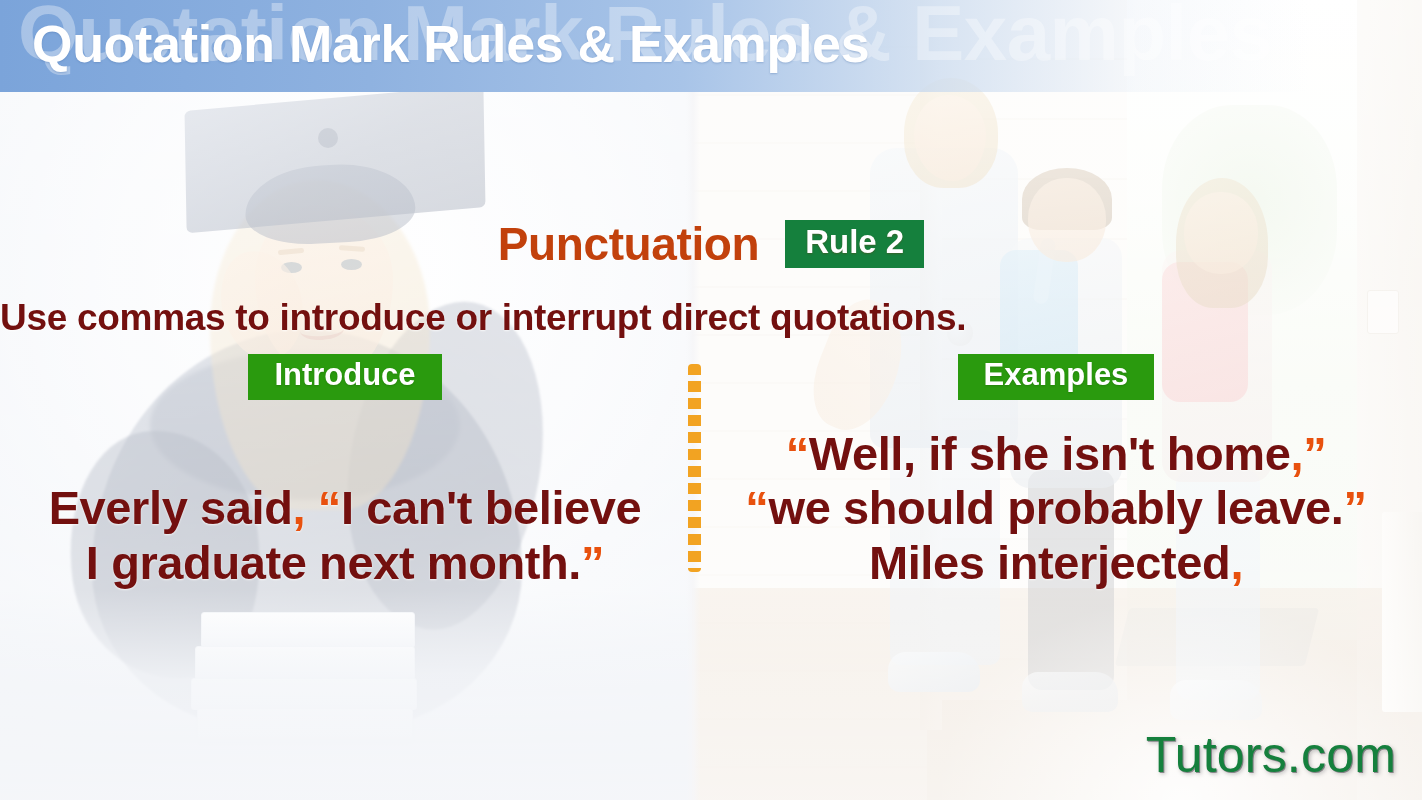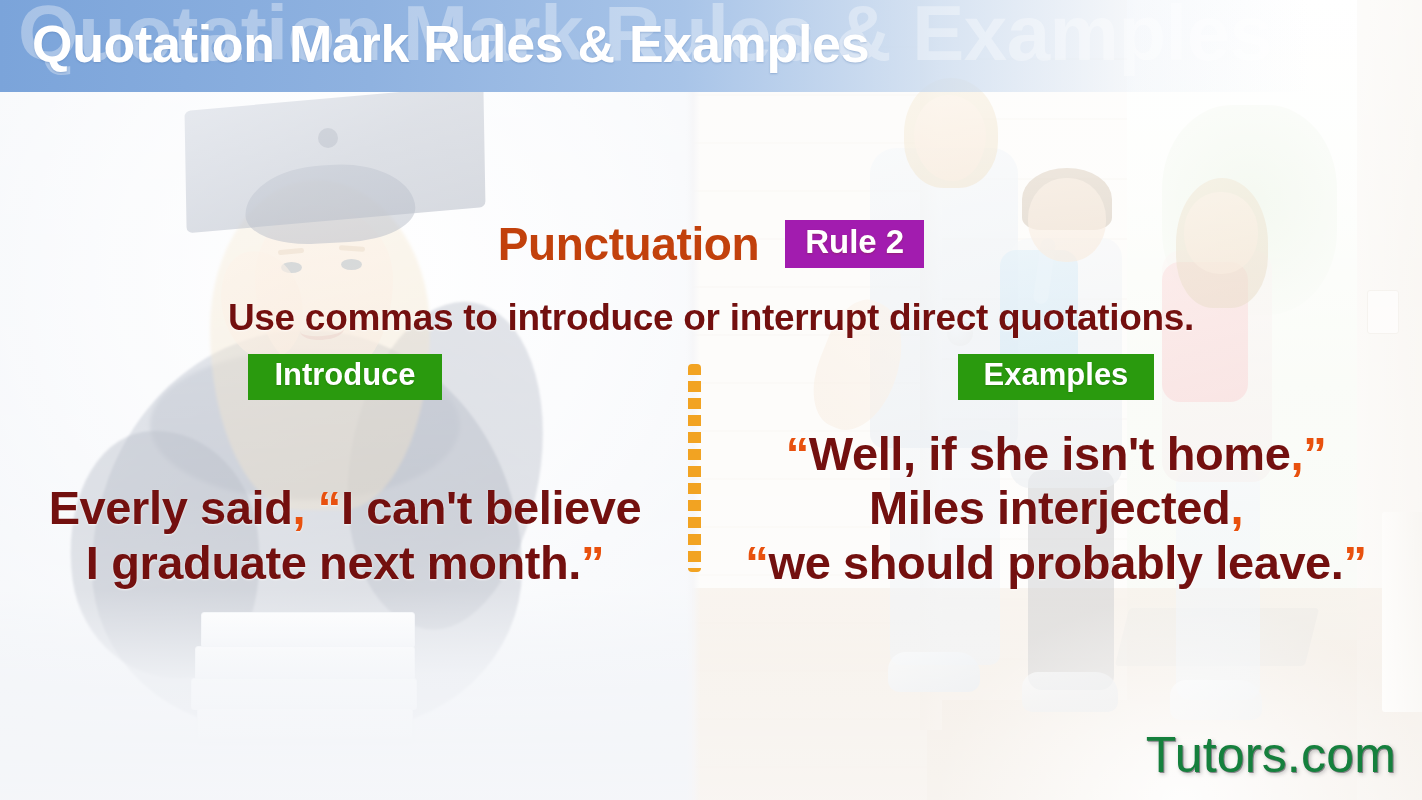--- a/index.html
+++ b/index.html
@@ -137,25 +137,25 @@
     font-size:52px;font-weight:bold;color:#ffffff;white-space:nowrap;letter-spacing:-.3px;
     text-shadow:0 1px 2px rgba(70,110,165,.35);}
 
   
   .content{position:absolute;left:0;top:92px;width:1422px;height:708px;}
 
   .punct-row{position:absolute;left:0;top:125px;width:1422px;display:flex;
     justify-content:center;align-items:center;gap:26px;}
   .punct-word{font-size:46px;font-weight:bold;color:#c2410c;letter-spacing:-.4px;
     text-shadow:0 1px 2px rgba(255,255,255,.55);}
-  .rule-badge{background:#a21caf;color:#ffffff;font-size:33px;font-weight:bold;
+  .rule-badge{background:#15803d;color:#ffffff;font-size:33px;font-weight:bold;
     padding:5px 20px 8px 20px;line-height:1.05;
     text-shadow:0 1px 2px rgba(120,40,10,.35);}
 
-  .rule-line{position:absolute;left:0;top:205px;width:1422px;text-align:center;
+  .rule-line{position:absolute;left:0;top:205px;width:1422px;text-align:left;
     font-size:37px;font-weight:bold;color:#73100f;letter-spacing:-.3px;
     text-shadow:0 1px 2px rgba(255,255,255,.75);}
 
   .divider{position:absolute;left:688px;top:272px;width:13px;height:208px;
     background-image:linear-gradient(#f2a322 62%, rgba(0,0,0,0) 0%);
     background-size:13px 17px;background-repeat:repeat-y;border-radius:4px;}
 
   .cols{position:absolute;left:0;top:262px;width:1422px;display:flex;}
   .col{width:690px;display:flex;flex-direction:column;align-items:center;justify-content:space-between;}
   .col.right{width:732px;}
@@ -265,21 +265,21 @@
         <div class="cat-badge">Introduce</div>
         <div class="example">
             <div><span>Everly said</span><span class="pm">,</span><span> </span><span class="pm">“</span><span>I can't believe</span></div>
             <div><span>I graduate next month.</span><span class="pm">”</span></div>
           </div>
       </div>
       <div class="col right">
         <div class="cat-badge">Examples</div>
         <div class="example">
             <div><span class="pm">“</span><span>Well, if she isn't home</span><span class="pm">,</span><span class="pm">”</span></div>
+            <div><span class="pm">“</span><span>we should probably leave.</span><span class="pm">”</span></div>
             <div><span>Miles interjected</span><span class="pm">,</span></div>
-            <div><span class="pm">“</span><span>we should probably leave.</span><span class="pm">”</span></div>
           </div>
       </div>
     </div>
 
     <div class="brand">Tutors.com</div>
   </div>
 </div>
 
 </body></html>

